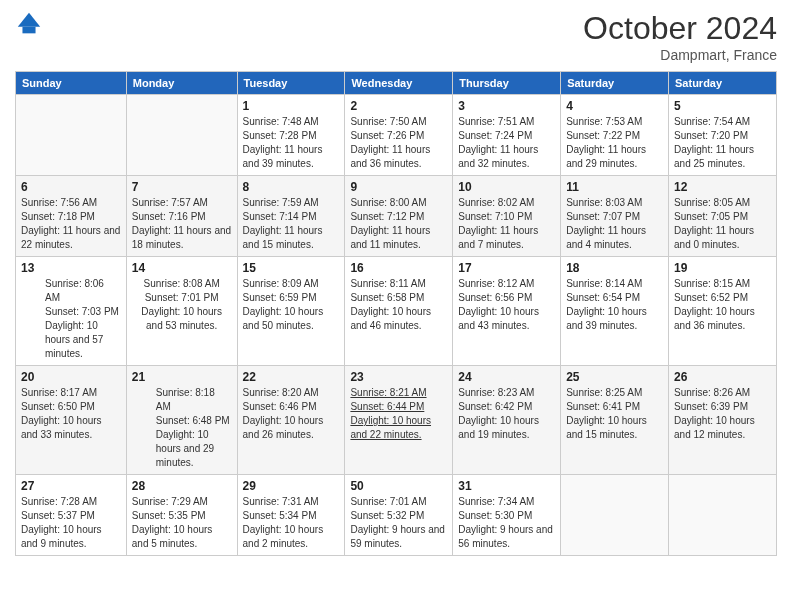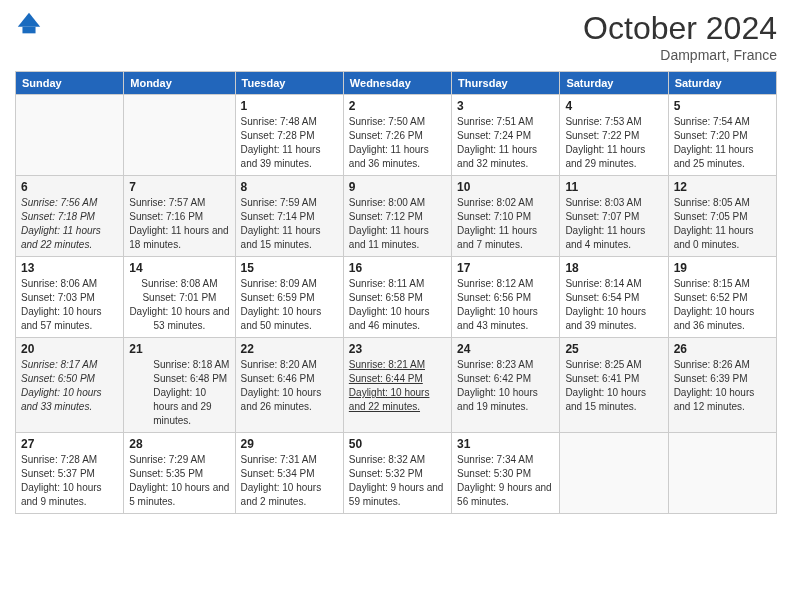--- a/index.html
+++ b/index.html
@@ -151,21 +151,21 @@
           <td>
             <div class="day-number">5</div>
             <div class="day-info" style="white-space: pre-line;">Sunrise: 7:54 AM
 Sunset: 7:20 PM
 Daylight: 11 hours and 25 minutes.</div>
           </td>
         </tr>
         <tr>
           <td>
             <div class="day-number">6</div>
-            <div class="day-info" style="white-space: pre-line; font-style: italic;">Sunrise: 7:56 AM
+            <div class="day-info" style="white-space: pre-line;">Sunrise: 7:56 AM
 Sunset: 7:18 PM
 Daylight: 11 hours and 22 minutes.</div>
           </td>
           <td>
             <div class="day-number">7</div>
             <div class="day-info" style="white-space: pre-line;">Sunrise: 7:57 AM
 Sunset: 7:16 PM
 Daylight: 11 hours and 18 minutes.</div>
           </td>
           <td>
@@ -195,21 +195,21 @@
           <td>
             <div class="day-number">12</div>
             <div class="day-info" style="white-space: pre-line;">Sunrise: 8:05 AM
 Sunset: 7:05 PM
 Daylight: 11 hours and 0 minutes.</div>
           </td>
         </tr>
         <tr>
           <td>
             <div class="day-number">13</div>
-            <div class="day-info" style="white-space: pre-line;">Sunrise: 8:06 AM
+            <div class="day-info" style="white-space: pre-line; margin-left: 24px;">Sunrise: 8:06 AM
 Sunset: 7:03 PM
 Daylight: 10 hours and 57 minutes.</div>
           </td>
           <td>
             <div class="day-number">14</div>
             <div class="day-info" style="white-space: pre-line; text-align: center;">Sunrise: 8:08 AM
 Sunset: 7:01 PM
 Daylight: 10 hours and 53 minutes.</div>
           </td>
           <td>
@@ -239,21 +239,21 @@
           <td>
             <div class="day-number">19</div>
             <div class="day-info" style="white-space: pre-line;">Sunrise: 8:15 AM
 Sunset: 6:52 PM
 Daylight: 10 hours and 36 minutes.</div>
           </td>
         </tr>
         <tr>
           <td>
             <div class="day-number">20</div>
-            <div class="day-info" style="white-space: pre-line; font-style: italic;">Sunrise: 8:17 AM
+            <div class="day-info" style="white-space: pre-line;">Sunrise: 8:17 AM
 Sunset: 6:50 PM
 Daylight: 10 hours and 33 minutes.</div>
           </td>
           <td>
             <div class="day-number">21</div>
             <div class="day-info" style="white-space: pre-line; margin-left: 24px;">Sunrise: 8:18 AM
 Sunset: 6:48 PM
 Daylight: 10 hours and 29 minutes.</div>
           </td>
           <td>
@@ -301,21 +301,21 @@
 Daylight: 10 hours and 5 minutes.</div>
           </td>
           <td>
             <div class="day-number">29</div>
             <div class="day-info" style="white-space: pre-line;">Sunrise: 7:31 AM
 Sunset: 5:34 PM
 Daylight: 10 hours and 2 minutes.</div>
           </td>
           <td>
             <div class="day-number">50</div>
-            <div class="day-info" style="white-space: pre-line;">Sunrise: 8:32 AM
+            <div class="day-info" style="white-space: pre-line;">Sunrise: 7:01 AM
 Sunset: 5:32 PM
 Daylight: 9 hours and 59 minutes.</div>
           </td>
           <td>
             <div class="day-number">31</div>
             <div class="day-info" style="white-space: pre-line;">Sunrise: 7:34 AM
 Sunset: 5:30 PM
 Daylight: 9 hours and 56 minutes.</div>
           </td>
           <td class="empty-cell"></td>

